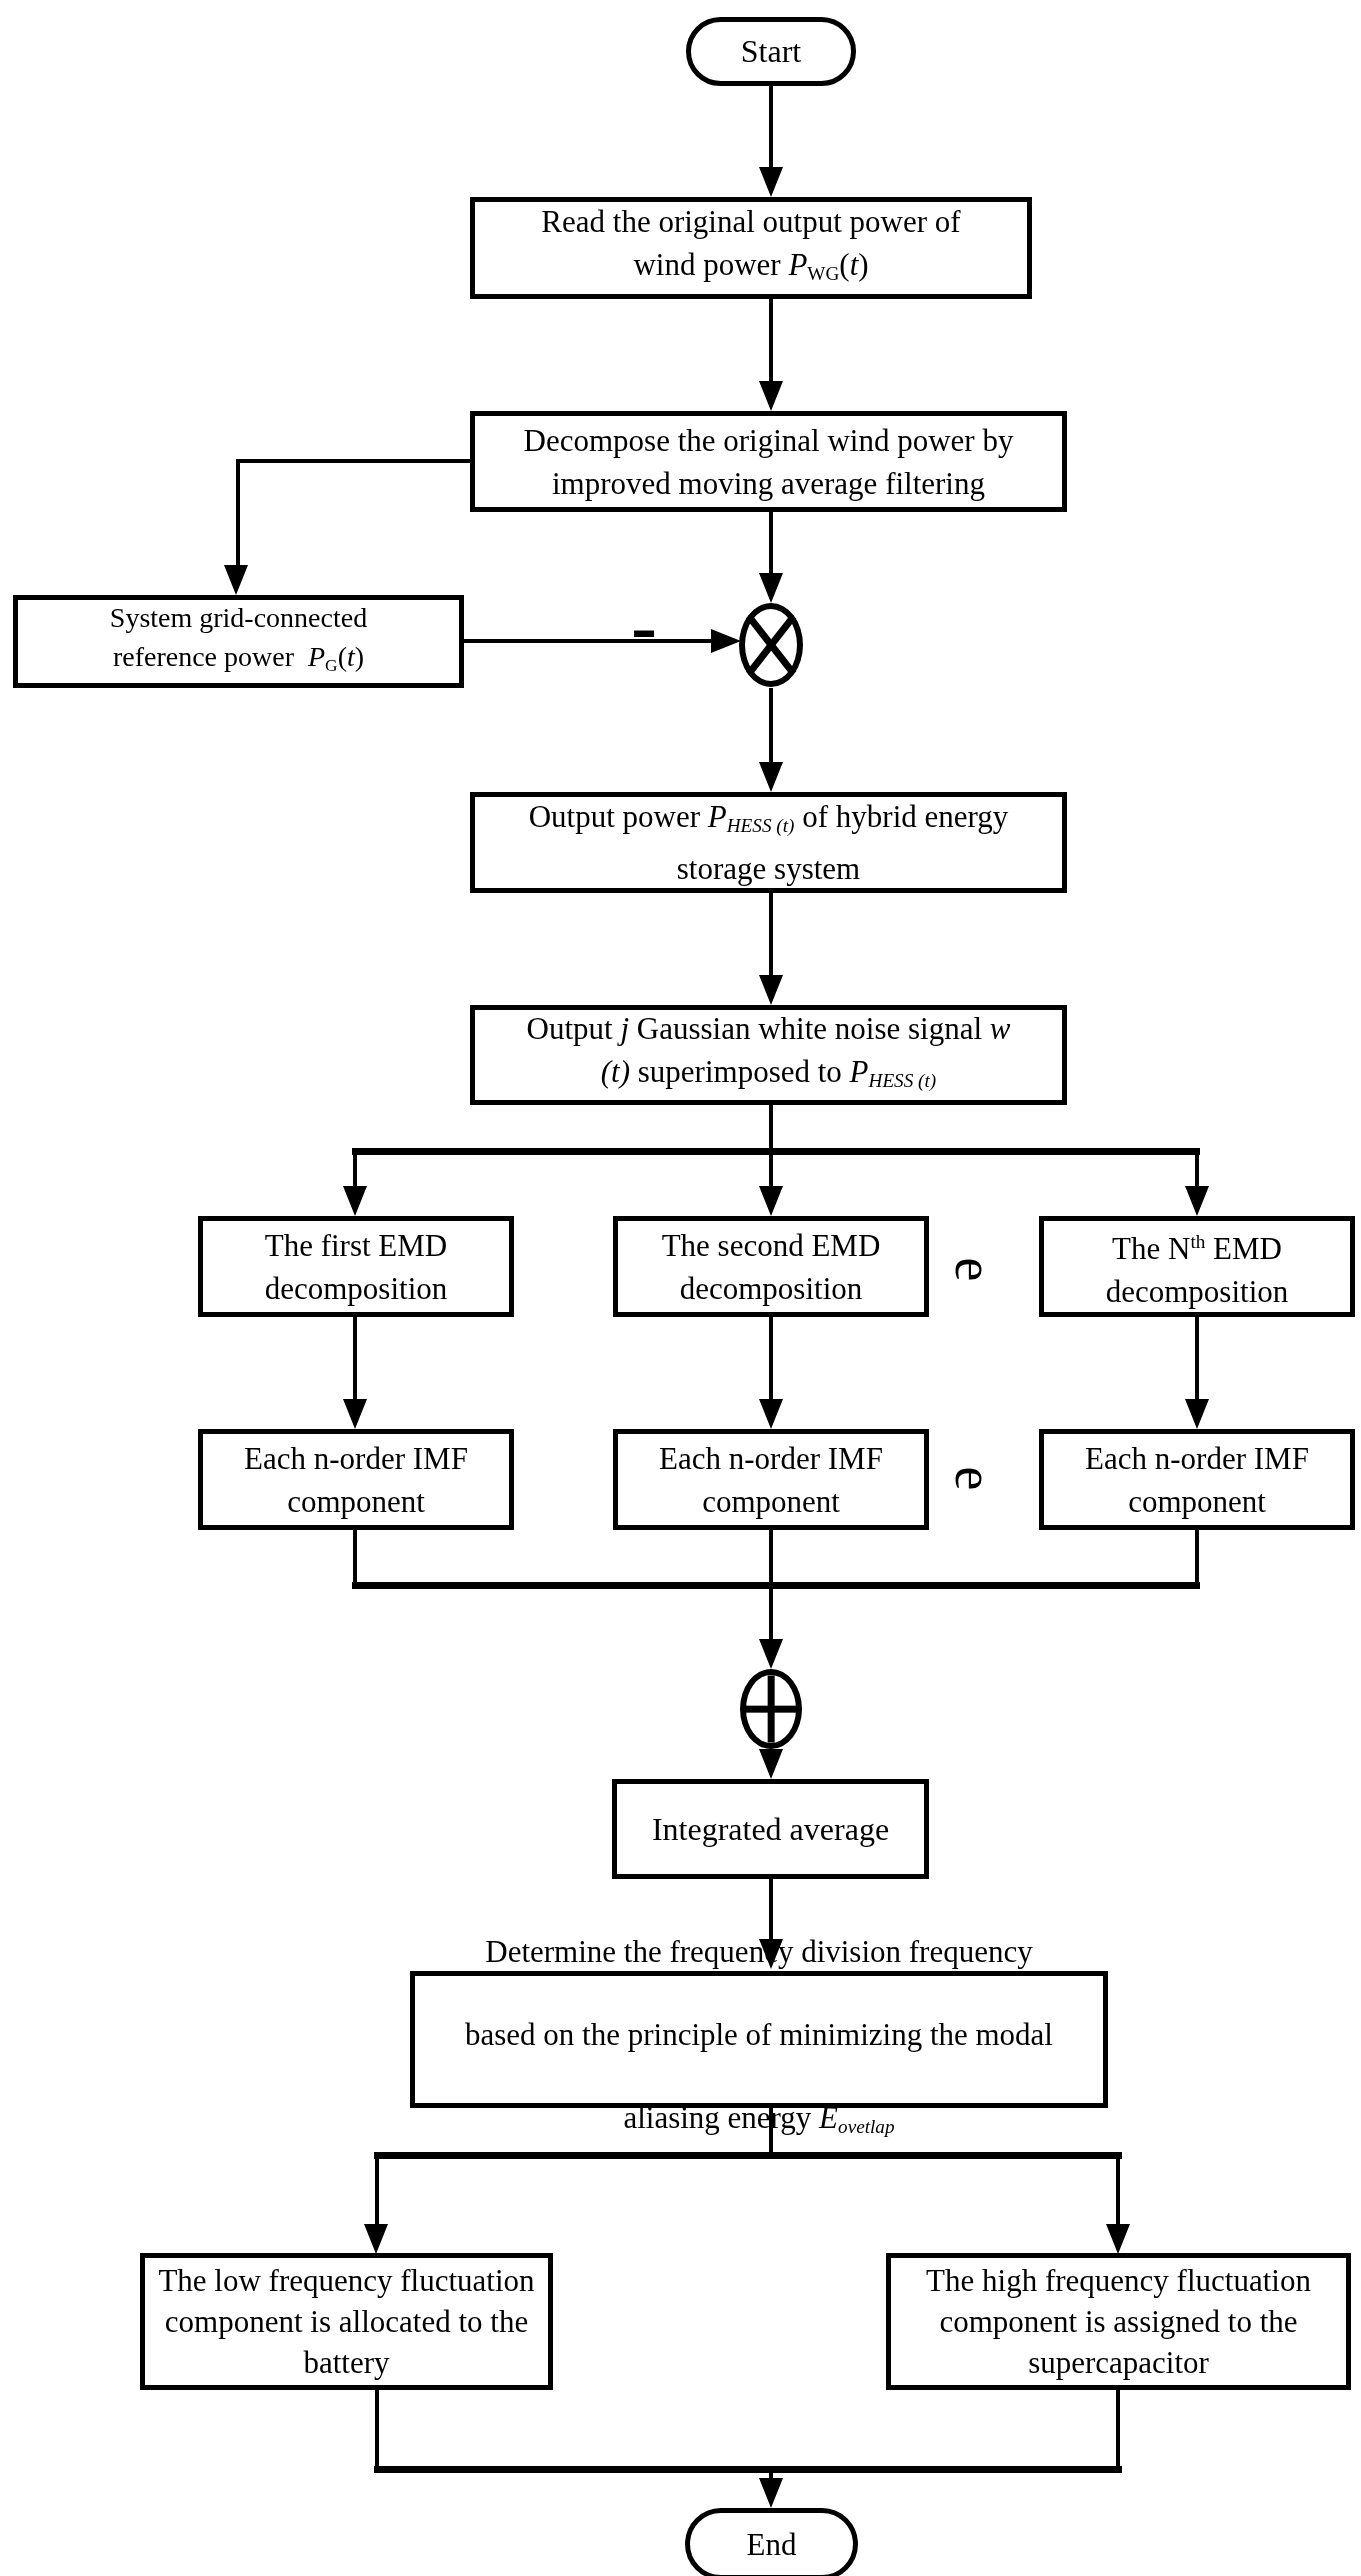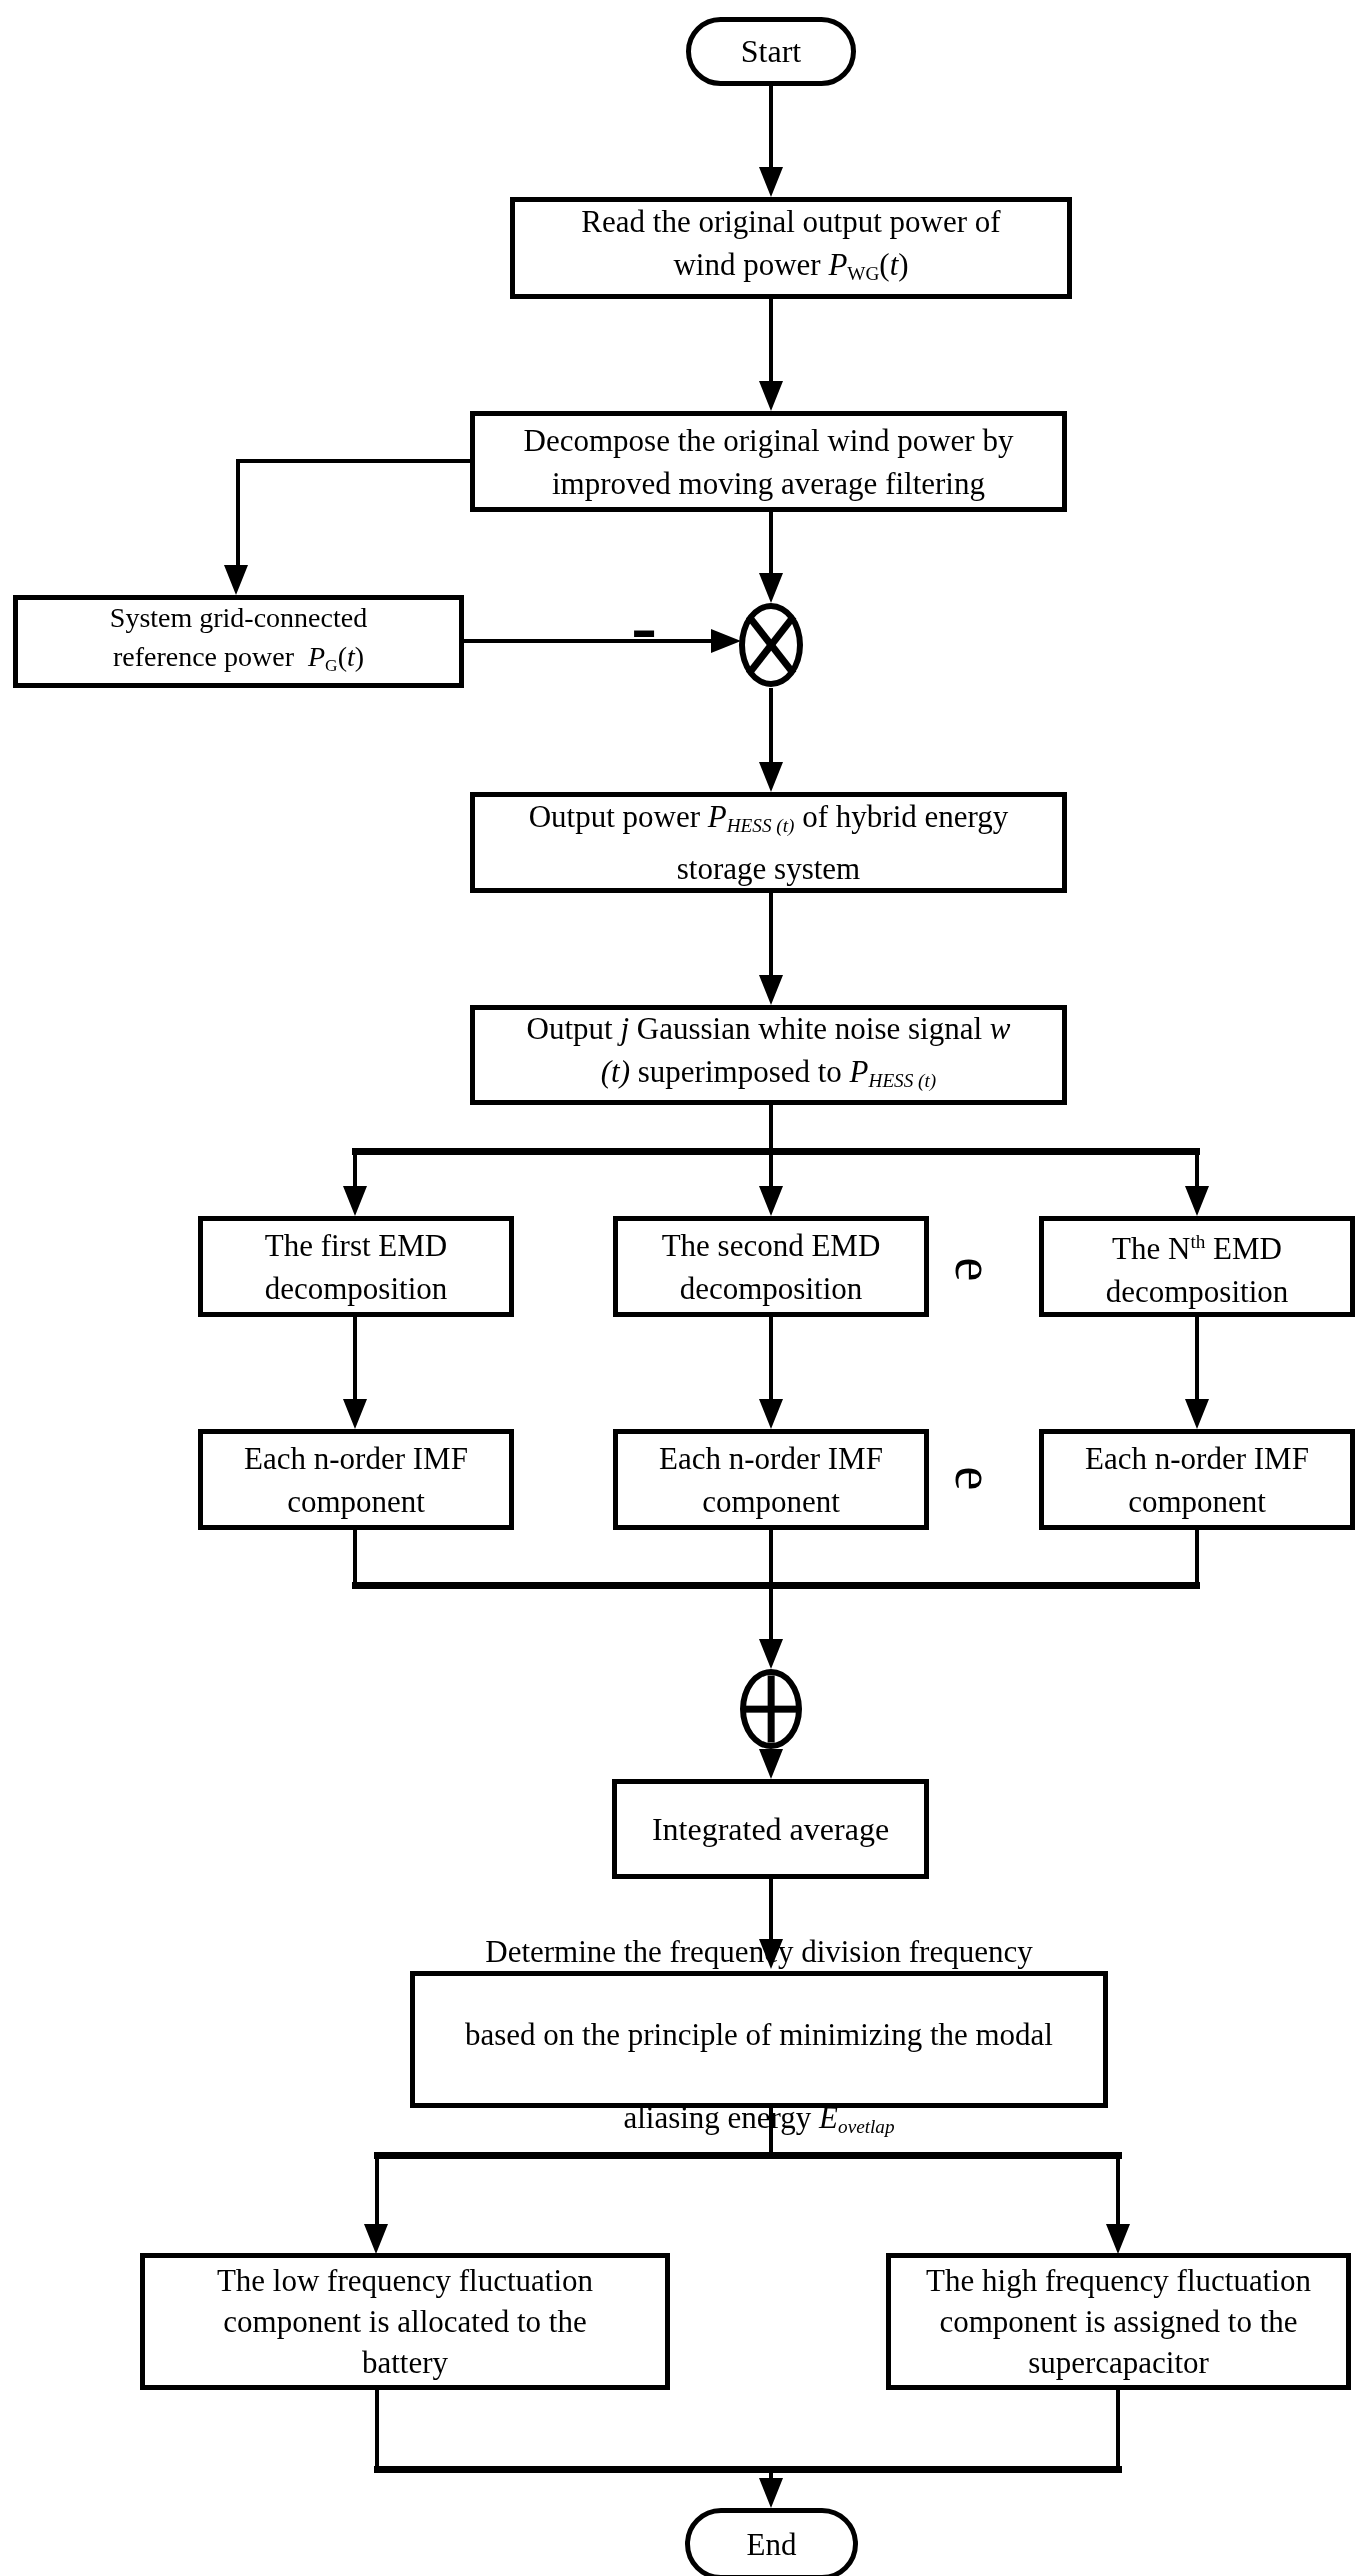--- a/index.html
+++ b/index.html
@@ -110,21 +110,21 @@
   <div class="jcircle" style="left:740px;top:1669px;width:62px;height:80px;">
     <div class="jbar" style="width:57px;height:6.7px;transform:translate(-50%,-50%);"></div>
     <div class="jbar" style="width:6.7px;height:67px;transform:translate(-50%,-50%);"></div>
   </div>
 
   <span class="ell" style="left:943px;top:1231px;">e</span>
   <span class="ell" style="left:943px;top:1440px;">e</span>
 
   <div class="node stadium" style="left:686px;top:17px;width:170px;height:69px;border-radius:36px;font-size:32px;">Start</div>
 
-  <div class="node" style="left:510px;top:197px;width:562px;height:102px;">
+  <div class="node" style="left:470px;top:197px;width:562px;height:102px;">
       <div class="rline"><span>Read the original output power of</span></div>
       <div class="rline"><span>wind power </span><span class="seg-i">P</span><span class="seg-sub">WG</span><span>(</span><span class="seg-i">t</span><span>)</span></div>
     </div>
 
   <div class="node" style="left:470px;top:411px;width:597px;height:101px;">
       <div class="rline"><span>Decompose the original wind power by</span></div>
       <div class="rline"><span>improved moving average filtering</span></div>
     </div>
 
   <div class="node" style="left:13px;top:595px;width:451px;height:93px;font-size:28px;line-height:39px;">
@@ -169,21 +169,21 @@
     </div>
 
   <div class="node" style="left:612px;top:1779px;width:317px;height:100px;font-size:32px;">Integrated average</div>
 
   <div class="node" style="left:410px;top:1971px;width:698px;height:137px;line-height:42px;gap:41px;">
       <div class="rline"><span>Determine the frequency division frequency</span></div>
       <div class="rline"><span>based on the principle of minimizing the modal</span></div>
       <div class="rline"><span>aliasing energy </span><span class="seg-i">E</span><span class="seg-subi">ovetlap</span></div>
     </div>
 
-  <div class="node" style="left:140px;top:2253px;width:530px;height:137px;line-height:41px;">
+  <div class="node" style="left:140px;top:2253px;width:413px;height:137px;line-height:41px;">
       <div class="rline"><span>The low frequency fluctuation</span></div>
       <div class="rline"><span>component is allocated to the</span></div>
       <div class="rline"><span>battery</span></div>
     </div>
   <div class="node" style="left:886px;top:2253px;width:465px;height:137px;line-height:41px;">
       <div class="rline"><span>The high frequency fluctuation</span></div>
       <div class="rline"><span>component is assigned to the</span></div>
       <div class="rline"><span>supercapacitor</span></div>
     </div>
 

